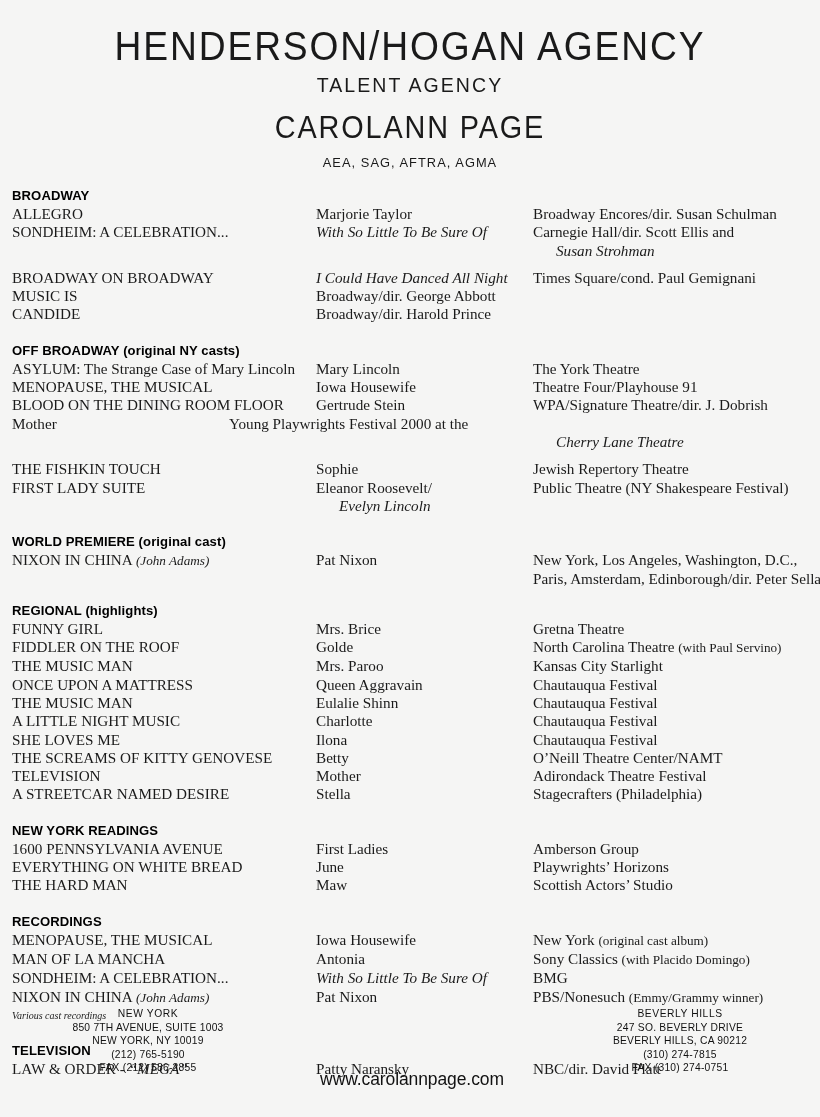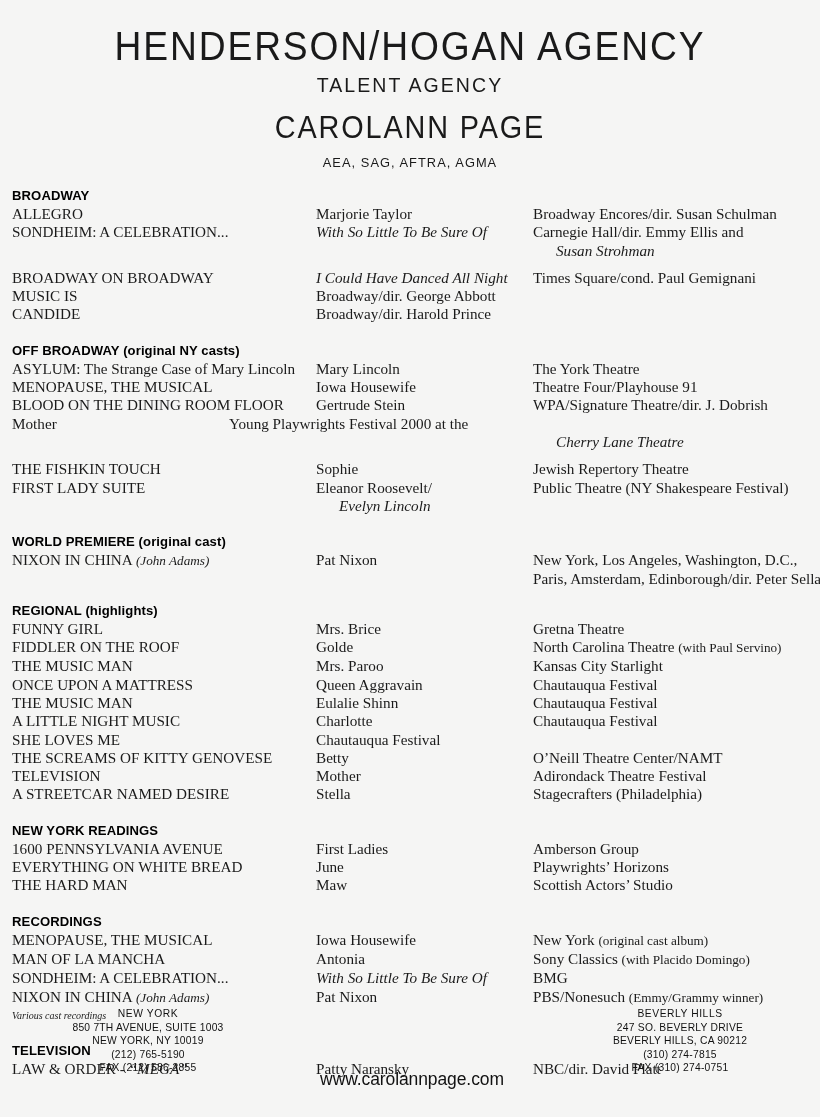--- a/index.html
+++ b/index.html
@@ -172,21 +172,21 @@
   <div class="section">
     <div class="section-title"><span>BROADWAY</span></div>
     <div class="row">
       <div class="c1">ALLEGRO</div>
       <div class="c2">Marjorie Taylor</div>
       <div class="c3">Broadway Encores/dir. Susan Schulman</div>
     </div>
     <div class="row">
       <div class="c1">SONDHEIM: A CELEBRATION...</div>
       <div class="c2 it">With So Little To Be Sure Of</div>
-      <div class="c3">Carnegie Hall/dir. Emmy Ellis and</div>
+      <div class="c3">Carnegie Hall/dir. Scott Ellis and</div>
     </div>
     <div class="cont">
       <div class="pad1"></div>
       <div class="pad2"></div>
       <div class="indent">Susan Strohman</div>
     </div>
     <div class="spacer-sm"></div>
     <div class="row">
       <div class="c1">BROADWAY ON BROADWAY</div>
       <div class="c2 it">I Could Have Danced All Night</div>
@@ -292,20 +292,21 @@
       <div class="c2">Eulalie Shinn</div>
       <div class="c3">Chautauqua Festival</div>
     </div>
     <div class="row">
       <div class="c1">A LITTLE NIGHT MUSIC</div>
       <div class="c2">Charlotte</div>
       <div class="c3">Chautauqua Festival</div>
     </div>
     <div class="row">
       <div class="c1">SHE LOVES ME</div>
+      <div class="c2">Ilona</div>
       <div class="c3">Chautauqua Festival</div>
     </div>
     <div class="row">
       <div class="c1">THE SCREAMS OF KITTY GENOVESE</div>
       <div class="c2">Betty</div>
       <div class="c3">O’Neill Theatre Center/NAMT</div>
     </div>
     <div class="row">
       <div class="c1">TELEVISION</div>
       <div class="c2">Mother</div>

